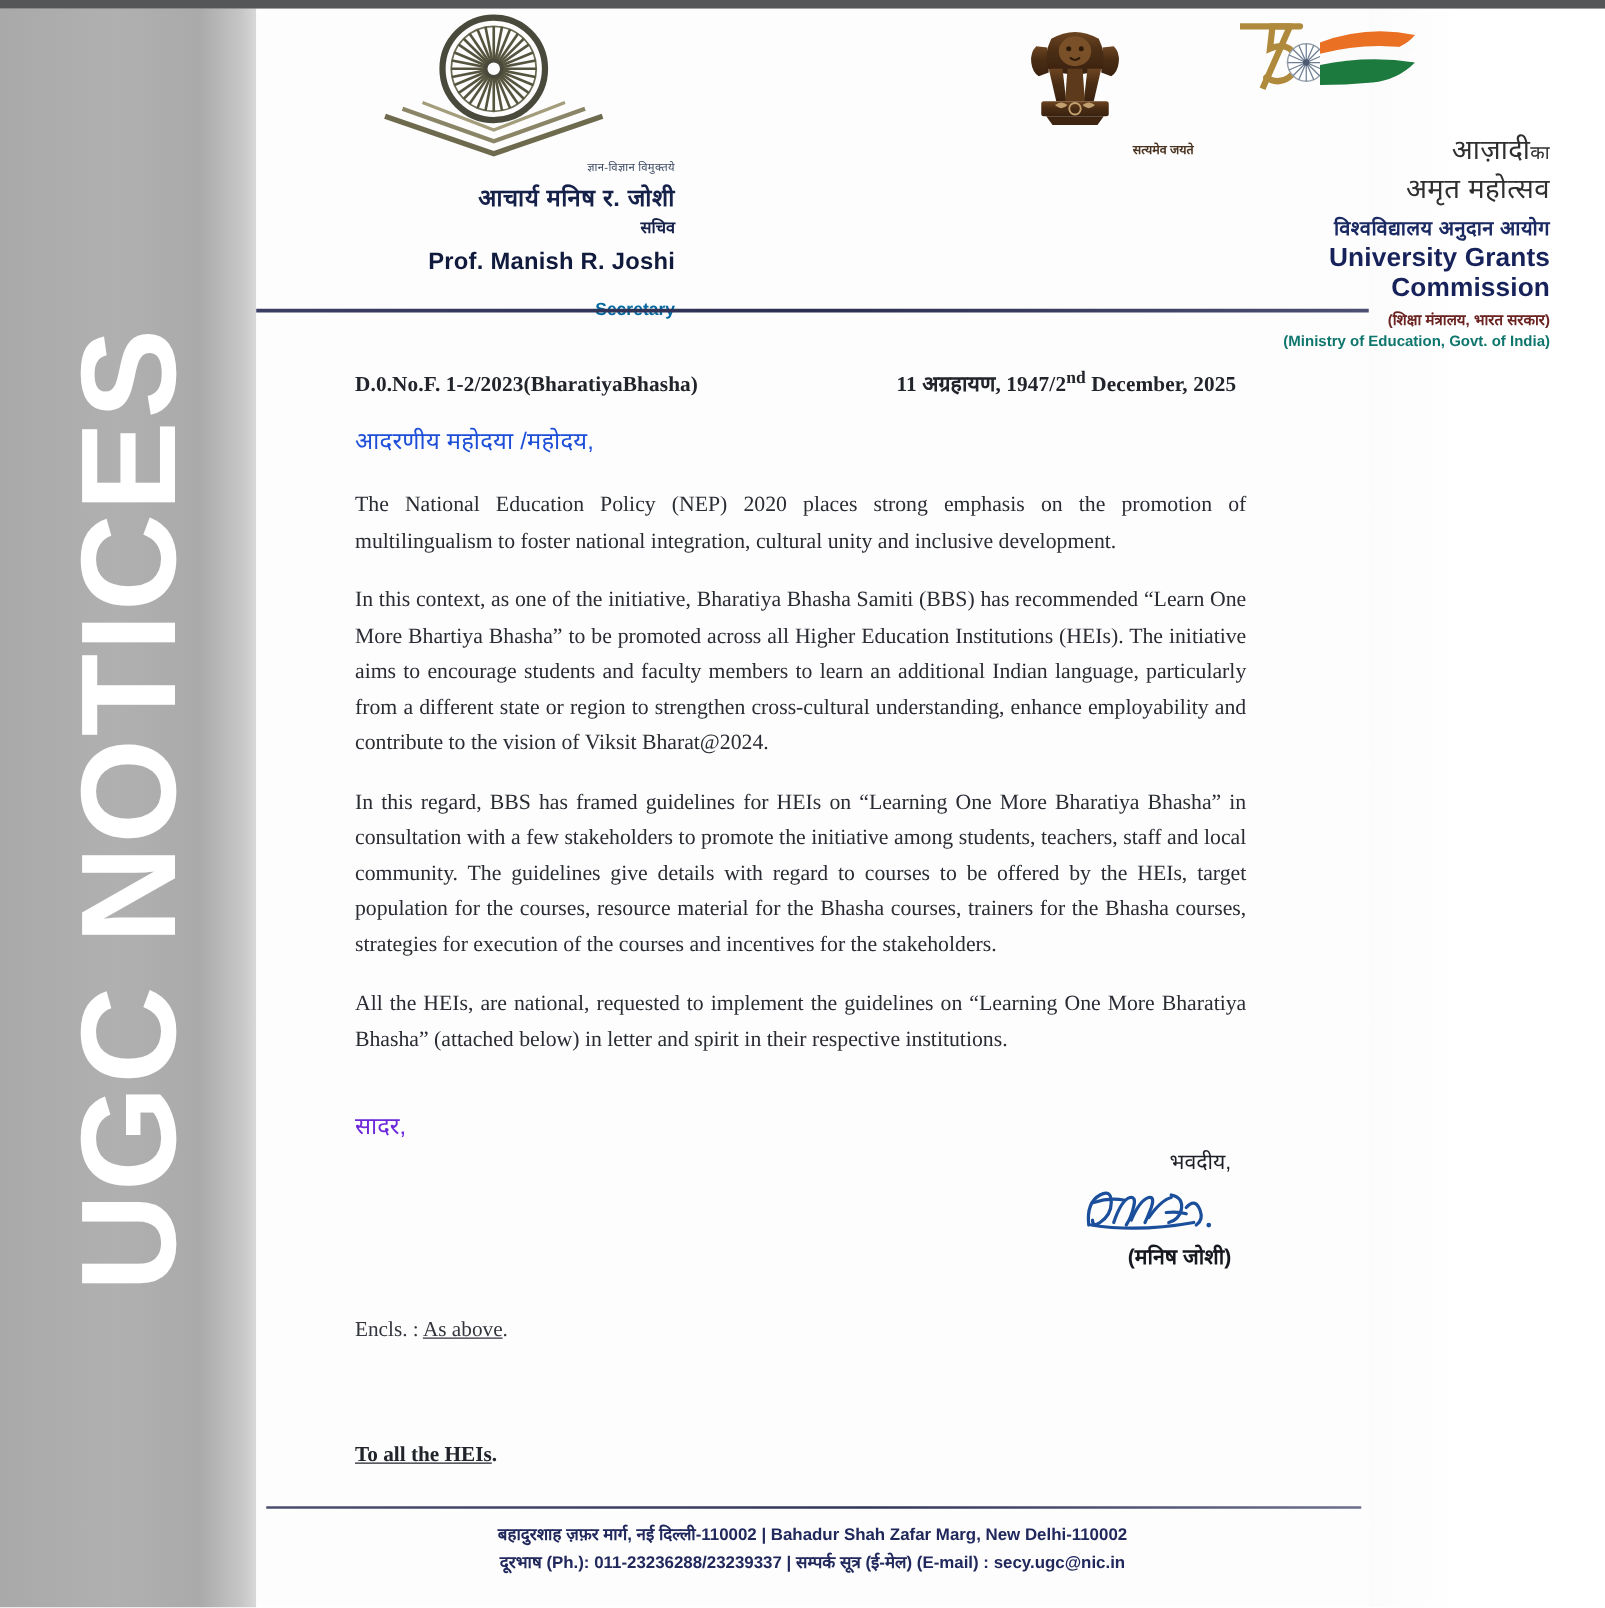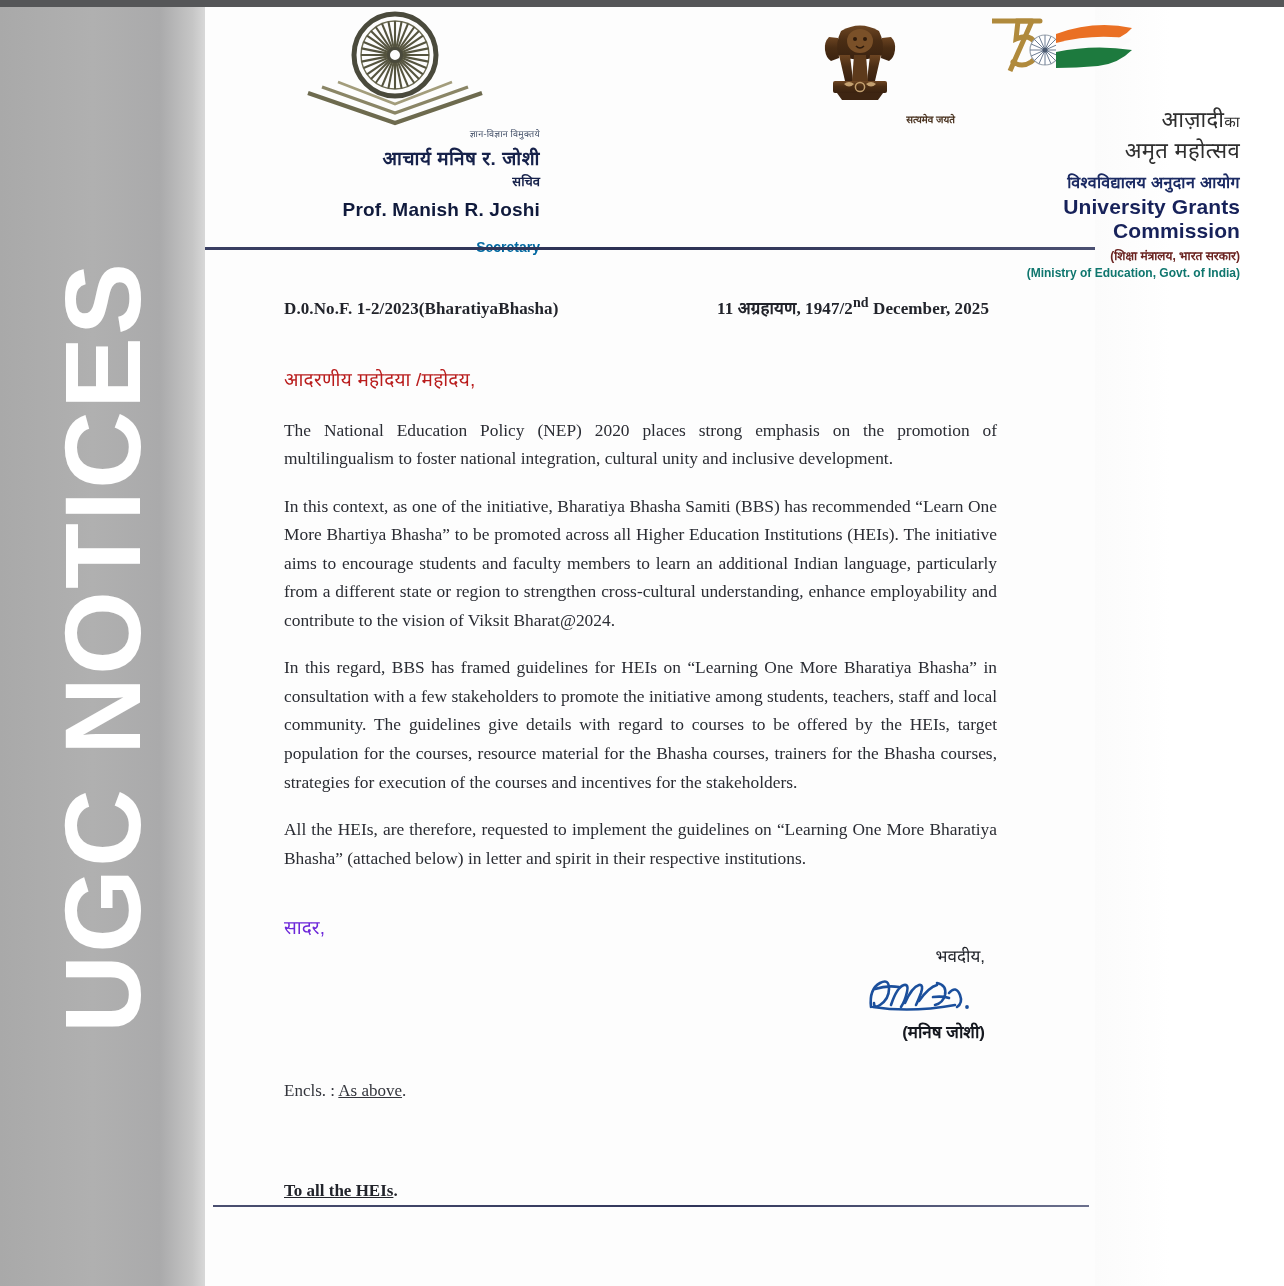--- a/index.html
+++ b/index.html
@@ -191,22 +191,22 @@
     font-size: 17px;
     color: #22242b;
     letter-spacing: .1px;
   }
   #ref-date { margin-right: 8px; }
   #ref-date sup { font-size: 14px; }
 
   #salutation {
     font-family: "Liberation Sans", sans-serif;
     font-size: 19px;
-    color: #b91c1c;
-    margin-top: 47px;
+    color: #1d4ed8;
+    margin-top: 21px;
     letter-spacing: .2px;
   }
 
   .para {
     font-family: "Liberation Serif", serif;
     font-size: 17.4px;
     line-height: 1.64;
     color: #2a2c33;
     text-align: justify;
     margin-top: 19px;
@@ -411,21 +411,21 @@
     <div id="ref-row">
       <div>D.0.No.F. 1-2/2023(BharatiyaBhasha)</div>
       <div id="ref-date"><span>11 अग्रहायण, 1947/2</span><sup>nd</sup><span> December, 2025</span></div>
     </div>
 
     <div id="salutation">आदरणीय महोदया /महोदय,</div>
 
     <p class="para first">The National Education Policy (NEP) 2020 places strong emphasis on the promotion of multilingualism to foster national integration, cultural  unity and inclusive development.</p>
     <p class="para">In this context, as one of the initiative, Bharatiya Bhasha Samiti (BBS) has recommended “Learn One More Bhartiya Bhasha” to be promoted across all Higher Education Institutions (HEIs).  The initiative aims to encourage students and faculty members to learn an additional Indian language, particularly from a different state or region to strengthen cross-cultural understanding, enhance employability and contribute to the vision of Viksit Bharat@2024.</p>
     <p class="para">In this regard, BBS has framed guidelines for HEIs on “Learning One More Bharatiya Bhasha”  in consultation with a few stakeholders to promote the initiative among  students, teachers, staff and local community.  The guidelines give details with regard to courses to be offered by the HEIs, target population for the courses, resource material for the Bhasha courses, trainers for the Bhasha courses, strategies for execution of the courses and incentives for the stakeholders.</p>
-    <p class="para">All the HEIs, are therefore, requested to implement the guidelines  on “Learning One More Bharatiya Bhasha” (attached below) in letter and spirit in their respective institutions.</p>
+    <p class="para">All the HEIs, are national, requested to implement the guidelines  on “Learning One More Bharatiya Bhasha” (attached below) in letter and spirit in their respective institutions.</p>
 
     <div id="regards">सादर,</div>
 
     <div id="sign-block">
       <div class="yours-hi">भवदीय,</div>
       <svg class="sig-svg" width="118" height="52" viewBox="0 0 118 52">
         <g fill="none" stroke="#1b4f9c" stroke-width="2.6" stroke-linecap="round" stroke-linejoin="round">
           <path d="M10 40 q-2 -18 9 -24 q9 -5 9 6 q0 10 -9 16 q-6 4 -6 -2"></path>
           <path d="M14 22 q12 -4 24 -2"></path>
           <path d="M30 38 q6 -18 13 -20 q5 -1 3 7 q-2 9 -6 15"></path>
@@ -440,14 +440,18 @@
       </svg>
       <div class="sig-name">(मनिष जोशी)</div>
     </div>
 
     <div id="encls"><span>Encls. : </span><span class="u">As above</span><span>.</span></div>
 
     <div id="to-line"><span class="u">To all the HEIs</span><span>.</span></div>
   </div>
 
   <div id="footer-rule"></div>
+  <div id="footer">
+    <div>बहादुरशाह ज़फ़र मार्ग, नई दिल्ली-110002  |  Bahadur Shah Zafar Marg, New Delhi-110002</div>
+    <div>दूरभाष (Ph.): 011-23236288/23239337  |  सम्पर्क सूत्र (ई-मेल) (E-mail) : secy.ugc@nic.in</div>
+  </div>
 
 </div>
 
 </body></html>

